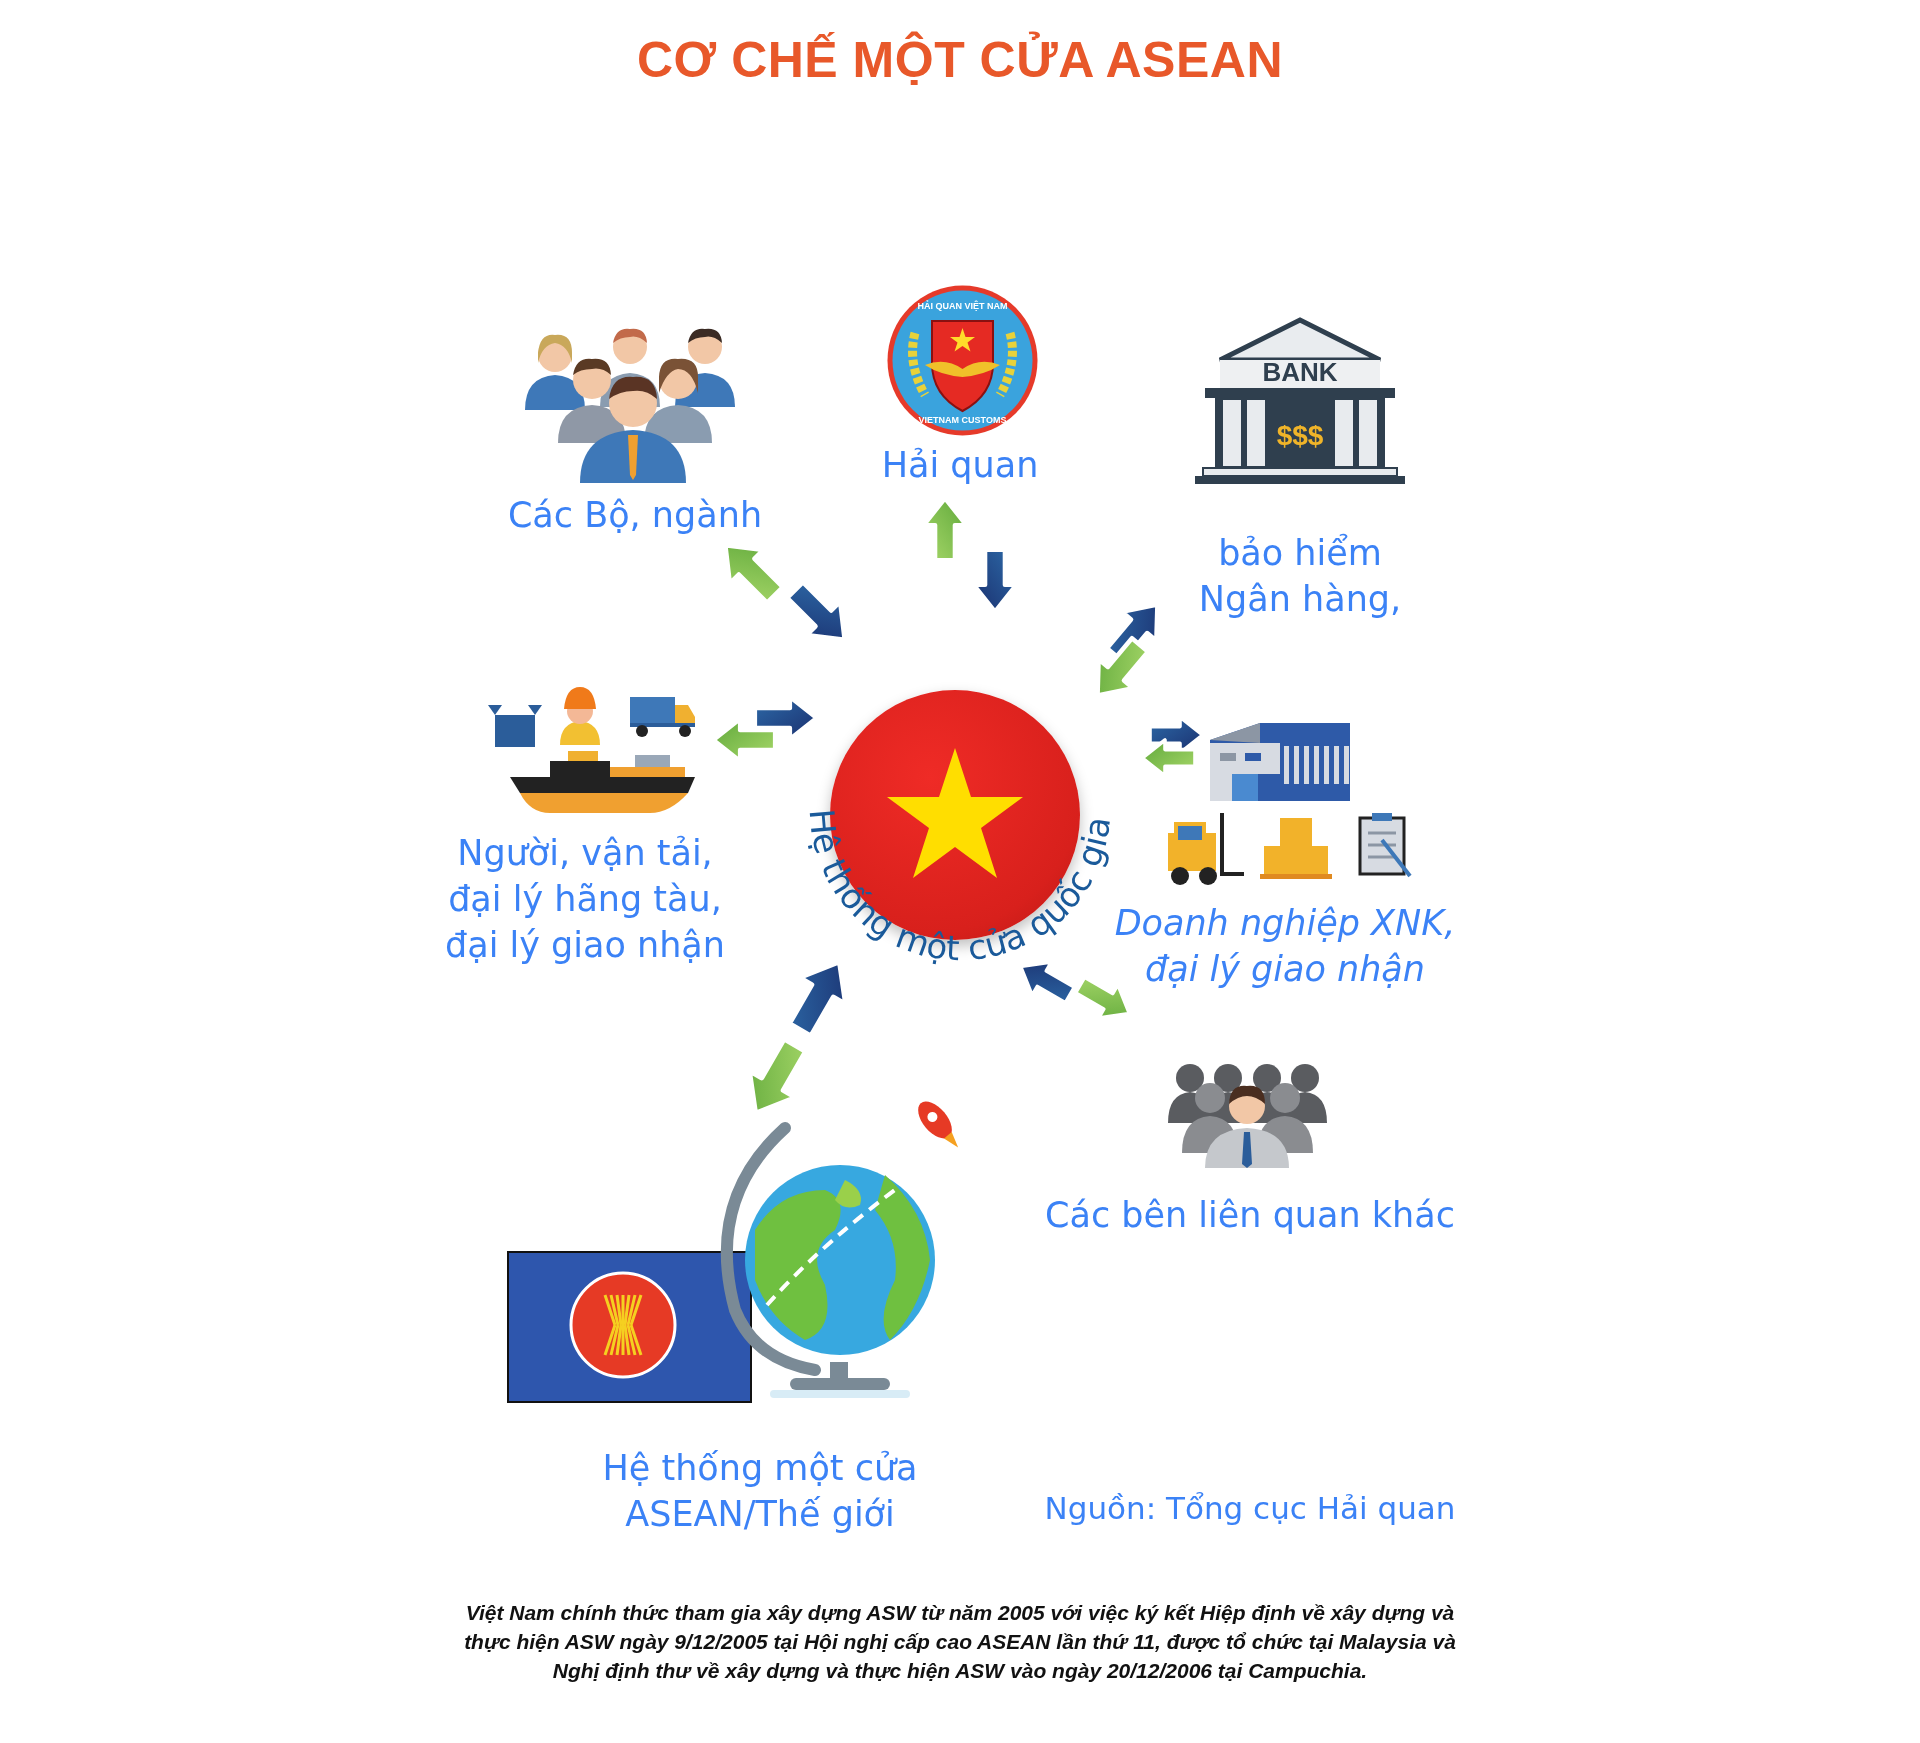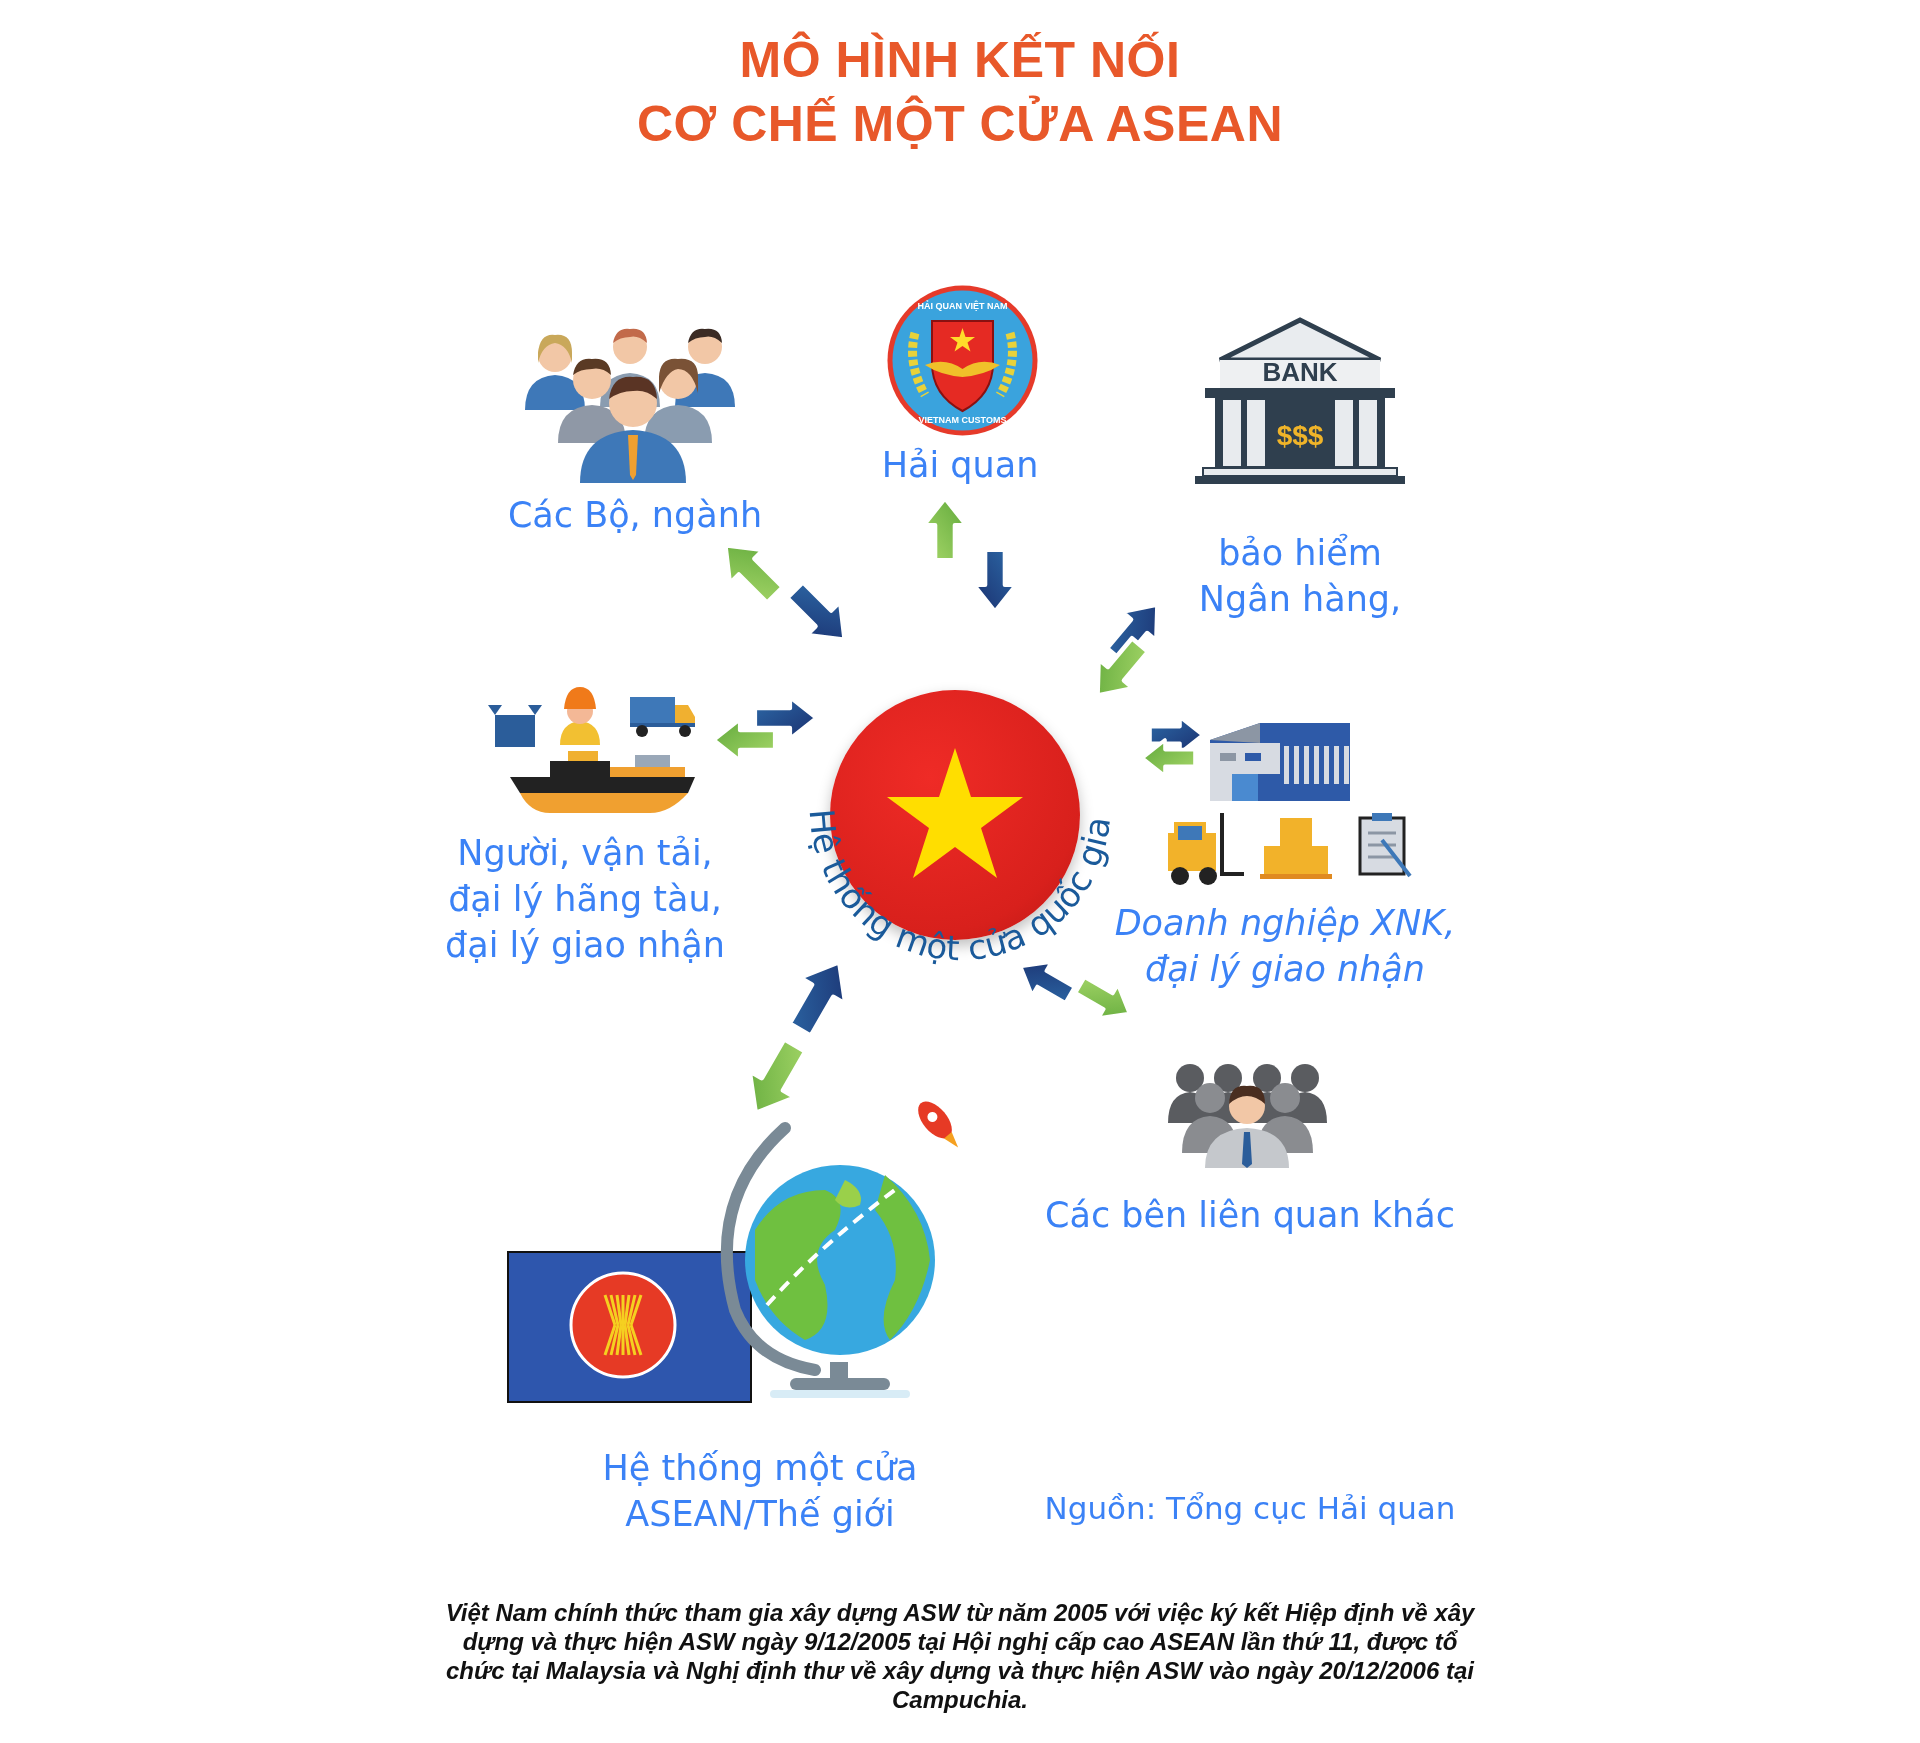--- a/index.html
+++ b/index.html
@@ -7,21 +7,21 @@
          font-family: "DejaVu Sans", "Liberation Sans", sans-serif; }
   .abs { position: absolute; }
   .title { left: 0; width: 1920px; top: 28px; text-align: center; color: #e8582a;
            font-family: "Liberation Sans", sans-serif; font-weight: bold; font-size: 50px; line-height: 64px;
            letter-spacing: 0.5px; }
   .title div { display: block; }
   .label { color: #3b82f6; font-size: 35px; line-height: 46px; text-align: center;
            font-family: "DejaVu Sans", sans-serif; }
   .footnote { left: 440px; width: 1040px; top: 1598px; text-align: center; color: #111;
               font-family: "Liberation Sans", sans-serif; font-weight: bold; font-style: italic;
-              font-size: 24px; line-height: 29px; }
+              font-size: 21px; line-height: 29px; }
   .center-flag { left: 830px; top: 690px; width: 250px; height: 250px; border-radius: 50%;
                  background: radial-gradient(circle at 40% 35%, #ef2b26 0%, #d8201c 70%, #b71714 100%);
                  box-shadow: 0 6px 14px rgba(0,0,0,0.25); }
   .center-flag svg { position: absolute; left: 0; top: 0; }
   svg { overflow: visible; }
 </style>
 </head>
 <body>
 
 <svg width="0" height="0" style="position:absolute">
@@ -35,21 +35,20 @@
         <stop offset="1" stop-color="#1a2f6e"></stop>
     </linearGradient>
 
     <g id="arrowR">
       <path d="M0,-14 L50,-14 L50,-30 L88,0 L50,30 L50,14 L0,14 Z"></path>
     </g>
   </defs>
 </svg>
 
 <div class="abs title">
-  <div>MÔ HÌNH KẾT NỐI</div>
   <div>CƠ CHẾ MỘT CỬA ASEAN</div>
 </div>
 
 <div class="abs" style="left:520px;top:315px;width:230px;height:170px;">
   <svg width="230" height="170" viewBox="0 0 230 170">
 
     <g>
       <path d="M5,95 Q5,62 35,60 Q65,62 65,95 Z" fill="#3e78b8"></path>
         <circle cx="35" cy="40" r="17" fill="#f2c7a6"></circle>
         <path d="M18,38 Q20,18 35,20 Q52,18 52,38 L52,48 Q48,30 35,28 Q22,30 18,48Z" fill="#c9a85a"></path>

